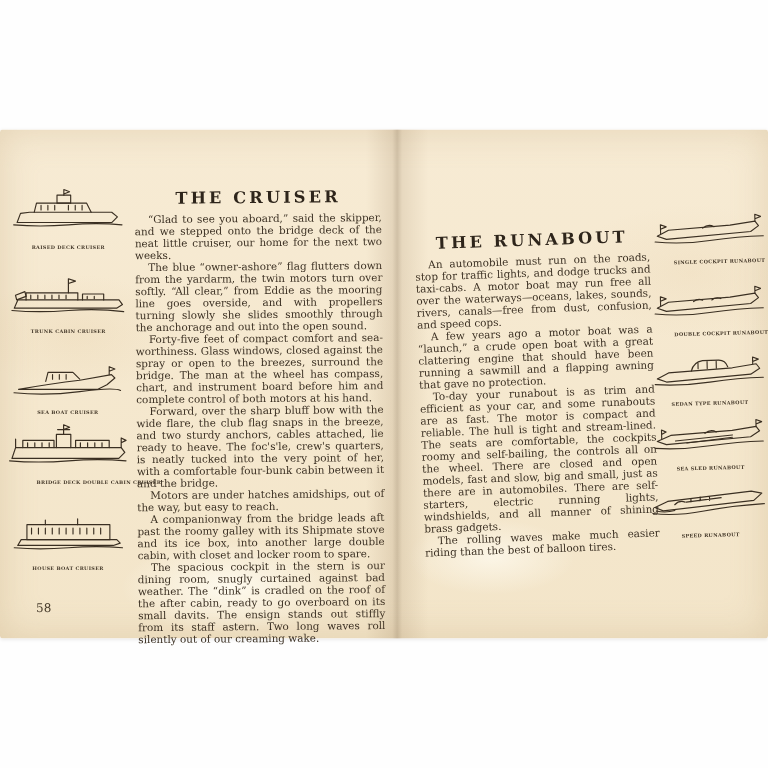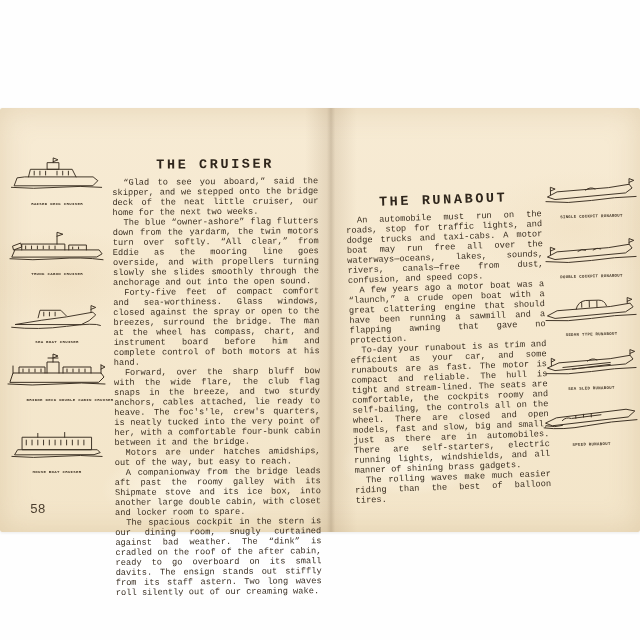--- a/index.html
+++ b/index.html
@@ -1,20 +1,20 @@
 <!DOCTYPE html>
 <html><head>
 <meta charset="utf-8">
 <style>
   html,body{margin:0;padding:0;}
   body{
     width:640px;height:640px;overflow:hidden;background:#ffffff;
     font-family:"DejaVu Serif","Liberation Serif",serif;
   }
-  .photo{position:relative;width:640px;height:640px;background:#fefefe;font-family:Liberation Mono, monospace;}
+  .photo{position:relative;width:640px;height:640px;background:#fefefe;}
   .book{
     position:absolute;left:0;top:108px;width:640px;height:424px;
     background:
       radial-gradient(ellipse 130px 55px at 30% 90%, rgba(255,252,242,0.9), transparent 70%),
       radial-gradient(ellipse 100px 45px at 64% 84%, rgba(255,252,242,0.7), transparent 70%),
       radial-gradient(ellipse 120px 70px at 10% 40%, rgba(226,200,158,0.22), transparent 70%),
       radial-gradient(ellipse 150px 80px at 90% 28%, rgba(226,200,158,0.18), transparent 70%),
       linear-gradient(#f7ebd4,#f3e5c9);
     box-shadow: inset 0 0 30px rgba(186,156,110,0.30), 0 1px 3px rgba(0,0,0,0.08);
     border-radius:2px;
@@ -37,21 +37,21 @@
   .text-right{left:345px;top:88px;width:196px;transform:rotate(-2deg);transform-origin:0 0;}
   .figure{position:absolute;text-align:center;}
   .figure svg{display:block;margin:0 auto;stroke:#3a2f22;fill:none;stroke-width:1;stroke-linecap:round;stroke-linejoin:round;}
   .fig-caption{
     display:inline-block;font-size:6px;font-weight:bold;letter-spacing:0.4px;
     transform:scale(0.68);transform-origin:center top;white-space:nowrap;
     color:#463a2b;margin-top:1px;
   }
   .fig-left{left:6px;width:102px;}
   .fig-right{left:543px;width:97px;transform:rotate(-1.5deg);}
-  .pagenum{position:absolute;font-size:13px;color:#4a3e2e;padding-left:21px;}
+  .pagenum{position:absolute;font-size:10px;color:#4a3e2e;padding-left:21px;}
   .pagenum-left{left:9px;top:394px;}
   .pagenum-right{left:618px;top:403px;margin-left:42px;}
 </style>
 </head>
 <body>
 
 <div class="photo">
   <div class="book">
 
     <div>

